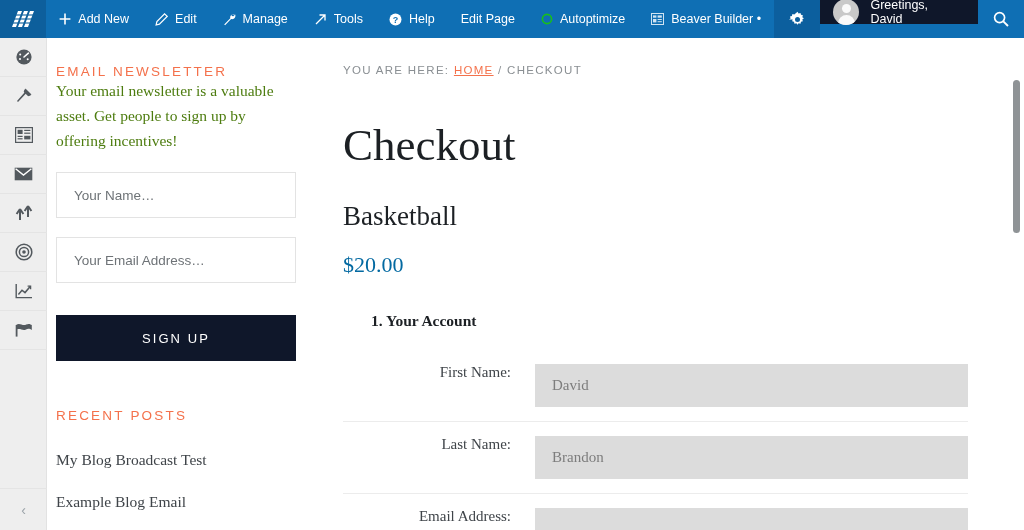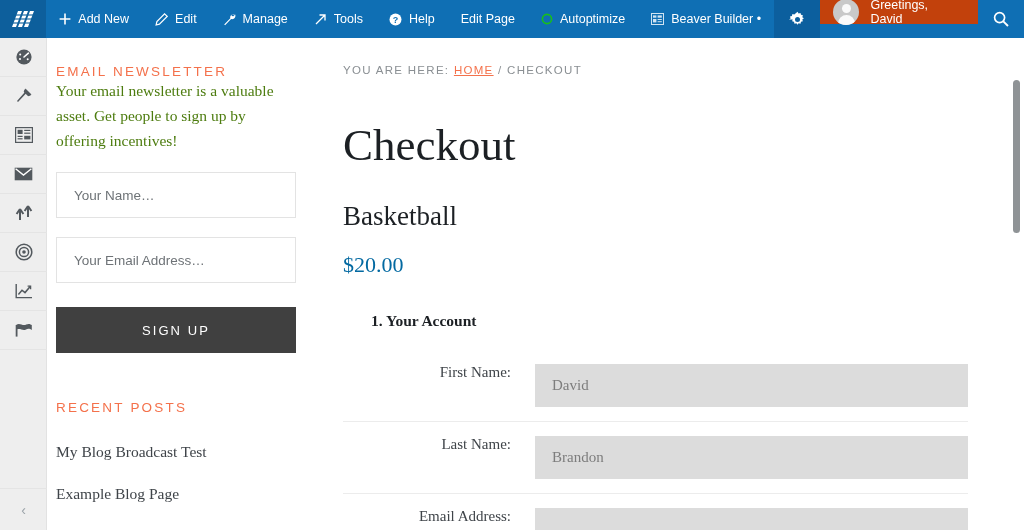--- a/index.html
+++ b/index.html
@@ -34,21 +34,21 @@
   .ab-spacer { flex: 1 1 auto; }
   .ab-gear {
     width: 47px; height: 38px;
     background: #0c5f9e;
     display: flex; align-items: center; justify-content: center;
     cursor: pointer;
   }
   .ab-account {
     display: flex; align-items: center; gap: 11px;
     padding: 0 16px 0 13px; height: 24px;
-    background: #c2410c;
+    background: #0f172a;
     cursor: pointer;
   }
   .avatar {
     width: 26px; height: 26px; border-radius: 50%;
     background: #c9c9c9;
     position: relative; overflow: hidden;
     flex: none;
   }
   .avatar::before {
     content: ""; position: absolute;
@@ -126,22 +126,22 @@
     padding: 0 17px;
     font-family: "Liberation Sans", sans-serif;
     font-size: 13.5px;
     color: #4a4a4a;
     outline: none;
   }
   .nl-input::placeholder { color: #6e7377; opacity: 1; }
   .nl-button {
     display: block;
     width: 240px; height: 46px;
-    margin-top: 24px;
-    background: #404040;
+    margin-top: 32px;
+    background: #0f172a;
     border: none;
     color: #ffffff;
     font-family: "Liberation Sans", sans-serif;
     font-size: 13px;
     letter-spacing: 2.1px;
     cursor: pointer;
   }
   .widget-title.second { display: block; margin-top: 47px; }
   .post-link {
     display: block;
@@ -462,21 +462,21 @@
       <div class="widget-title">EMAIL NEWSLETTER</div>
       <div class="widget-text">Your email newsletter is a valuable asset. Get people to sign up by offering incentives!</div>
       <input class="nl-input" type="text" placeholder="Your Name…" style="">
       <input class="nl-input" type="text" placeholder="Your Email Address…" style="">
       <button class="nl-button">SIGN UP</button>
     </div>
 
     <div>
       <div class="widget-title second">RECENT POSTS</div>
       <a class="post-link first">My Blog Broadcast Test</a>
-      <a class="post-link">Example Blog Page</a>
+      <a class="post-link">Example Blog Email</a>
     </div>
   </div>
 
   <div id="main-col">
 
     <div class="breadcrumb">
       <span>YOU ARE HERE:</span>
       <a>HOME</a>
       <span>/</span>
       <span>CHECKOUT</span>

